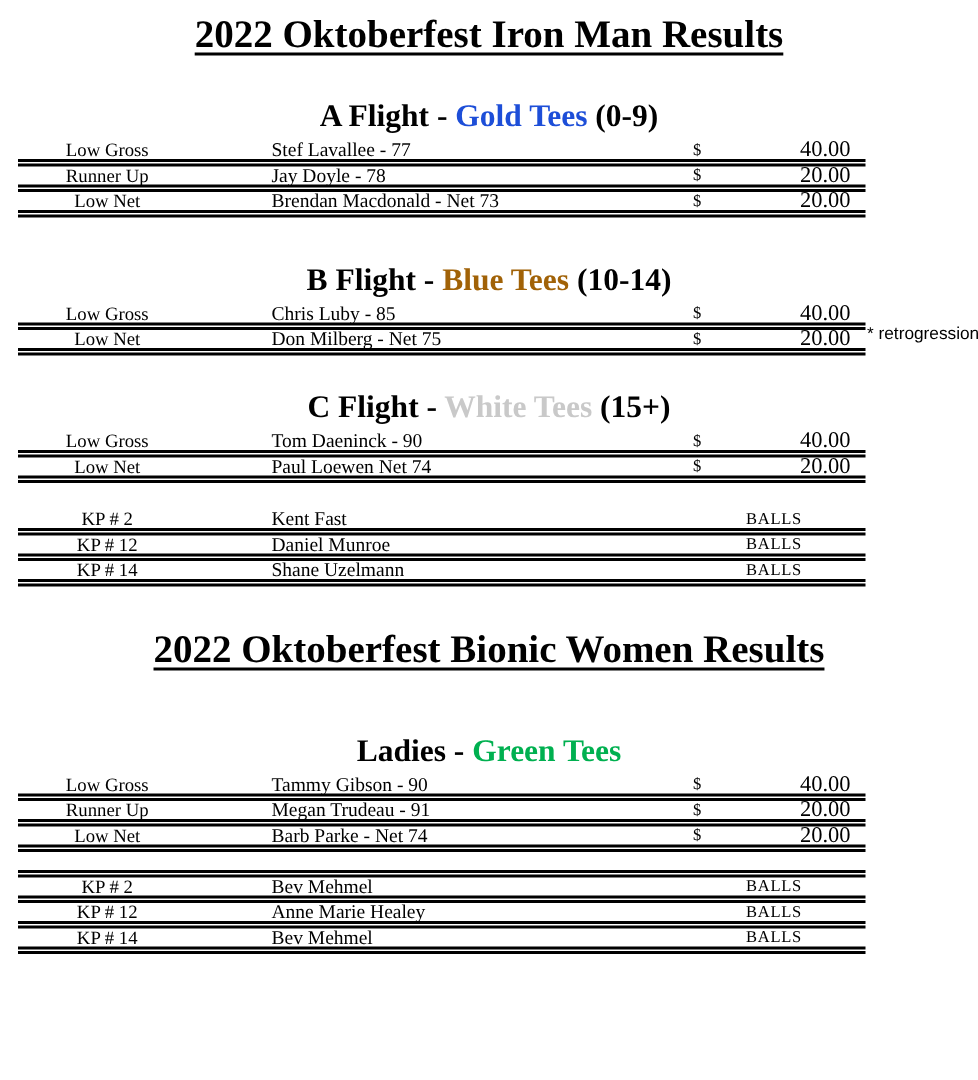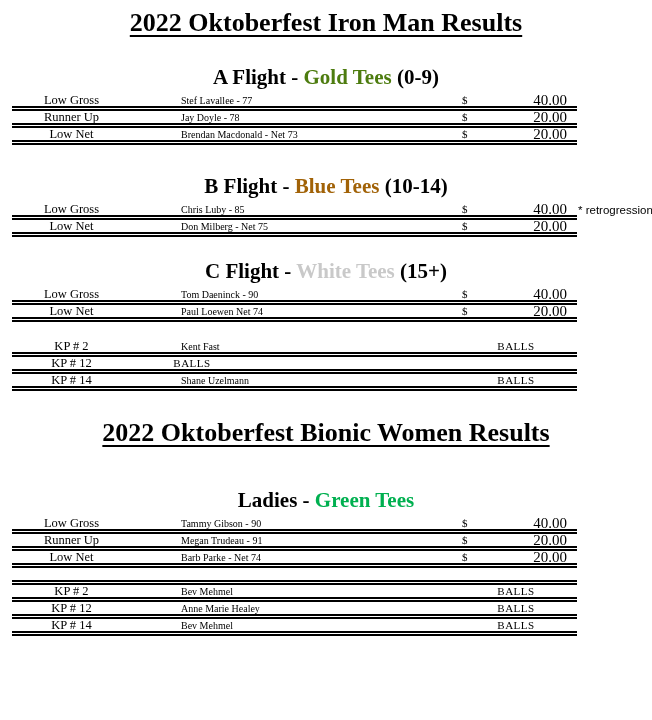--- a/index.html
+++ b/index.html
@@ -29,21 +29,21 @@
     text-align: center;
     font-size: 21px;
     line-height: 26px;
     font-weight: 700;
     white-space: nowrap;
   }
   .heading-a { margin-top: 26px; }
   .heading-b { margin-top: 28px; }
   .heading-c { margin-top: 21px; }
   .heading-ladies { margin-top: 39px; }
-  .tees-gold  { color: #4d7c0f; }
+  .tees-gold  { color: #1d4ed8; }
   .tees-blue  { color: #a16207; }
   .tees-white { color: #C9C9C9; }
   .tees-green { color: #00B050; }
   .results-table {
     margin-left: 12px;
     width: 565px;
     margin-top: 4px;
   }
   .kp-table-men { margin-top: 18px; }
   .row {
@@ -56,21 +56,21 @@
   .row.spacer-row { height: 17px; }
   .c-label {
     width: 119px;
     text-align: center;
     font-size: 12.5px;
     white-space: nowrap;
   }
   .c-name {
     width: 324px;
     padding-left: 50px;
-    font-size: 10px;
+    font-size: 13px;
     white-space: nowrap;
     overflow: visible;
   }
   .c-dollar {
     width: 25px;
     padding-left: 7px;
     font-size: 11px;
   }
   .c-amount {
     width: 97px;
@@ -80,21 +80,21 @@
   }
   .c-balls {
     width: 122px;
     text-align: center;
     font-size: 11px;
     letter-spacing: 0.5px;
   }
   .note {
     position: absolute;
     left: 566px;
-    top: 1px;
+    top: 14px;
     font-family: "Liberation Sans", sans-serif;
     font-size: 11.5px;
     white-space: nowrap;
   }
 </style>
 </head>
 <body>
 
 <div class="page">
 
@@ -162,20 +162,21 @@
   </div>
 
   <div class="results-table kp-table-men">
     <div class="row">
       <span class="c-label">KP # 2</span>
       <span class="c-name">Kent Fast</span>
       <span class="c-balls">BALLS</span>
     </div>
     <div class="row">
       <span class="c-label">KP # 12</span>
+      <span class="c-name">Daniel Munroe</span>
       <span class="c-balls">BALLS</span>
     </div>
     <div class="row">
       <span class="c-label">KP # 14</span>
       <span class="c-name">Shane Uzelmann</span>
       <span class="c-balls">BALLS</span>
     </div>
   </div>
 
   <h1 class="main-title women">2022 Oktoberfest Bionic Women Results</h1>

